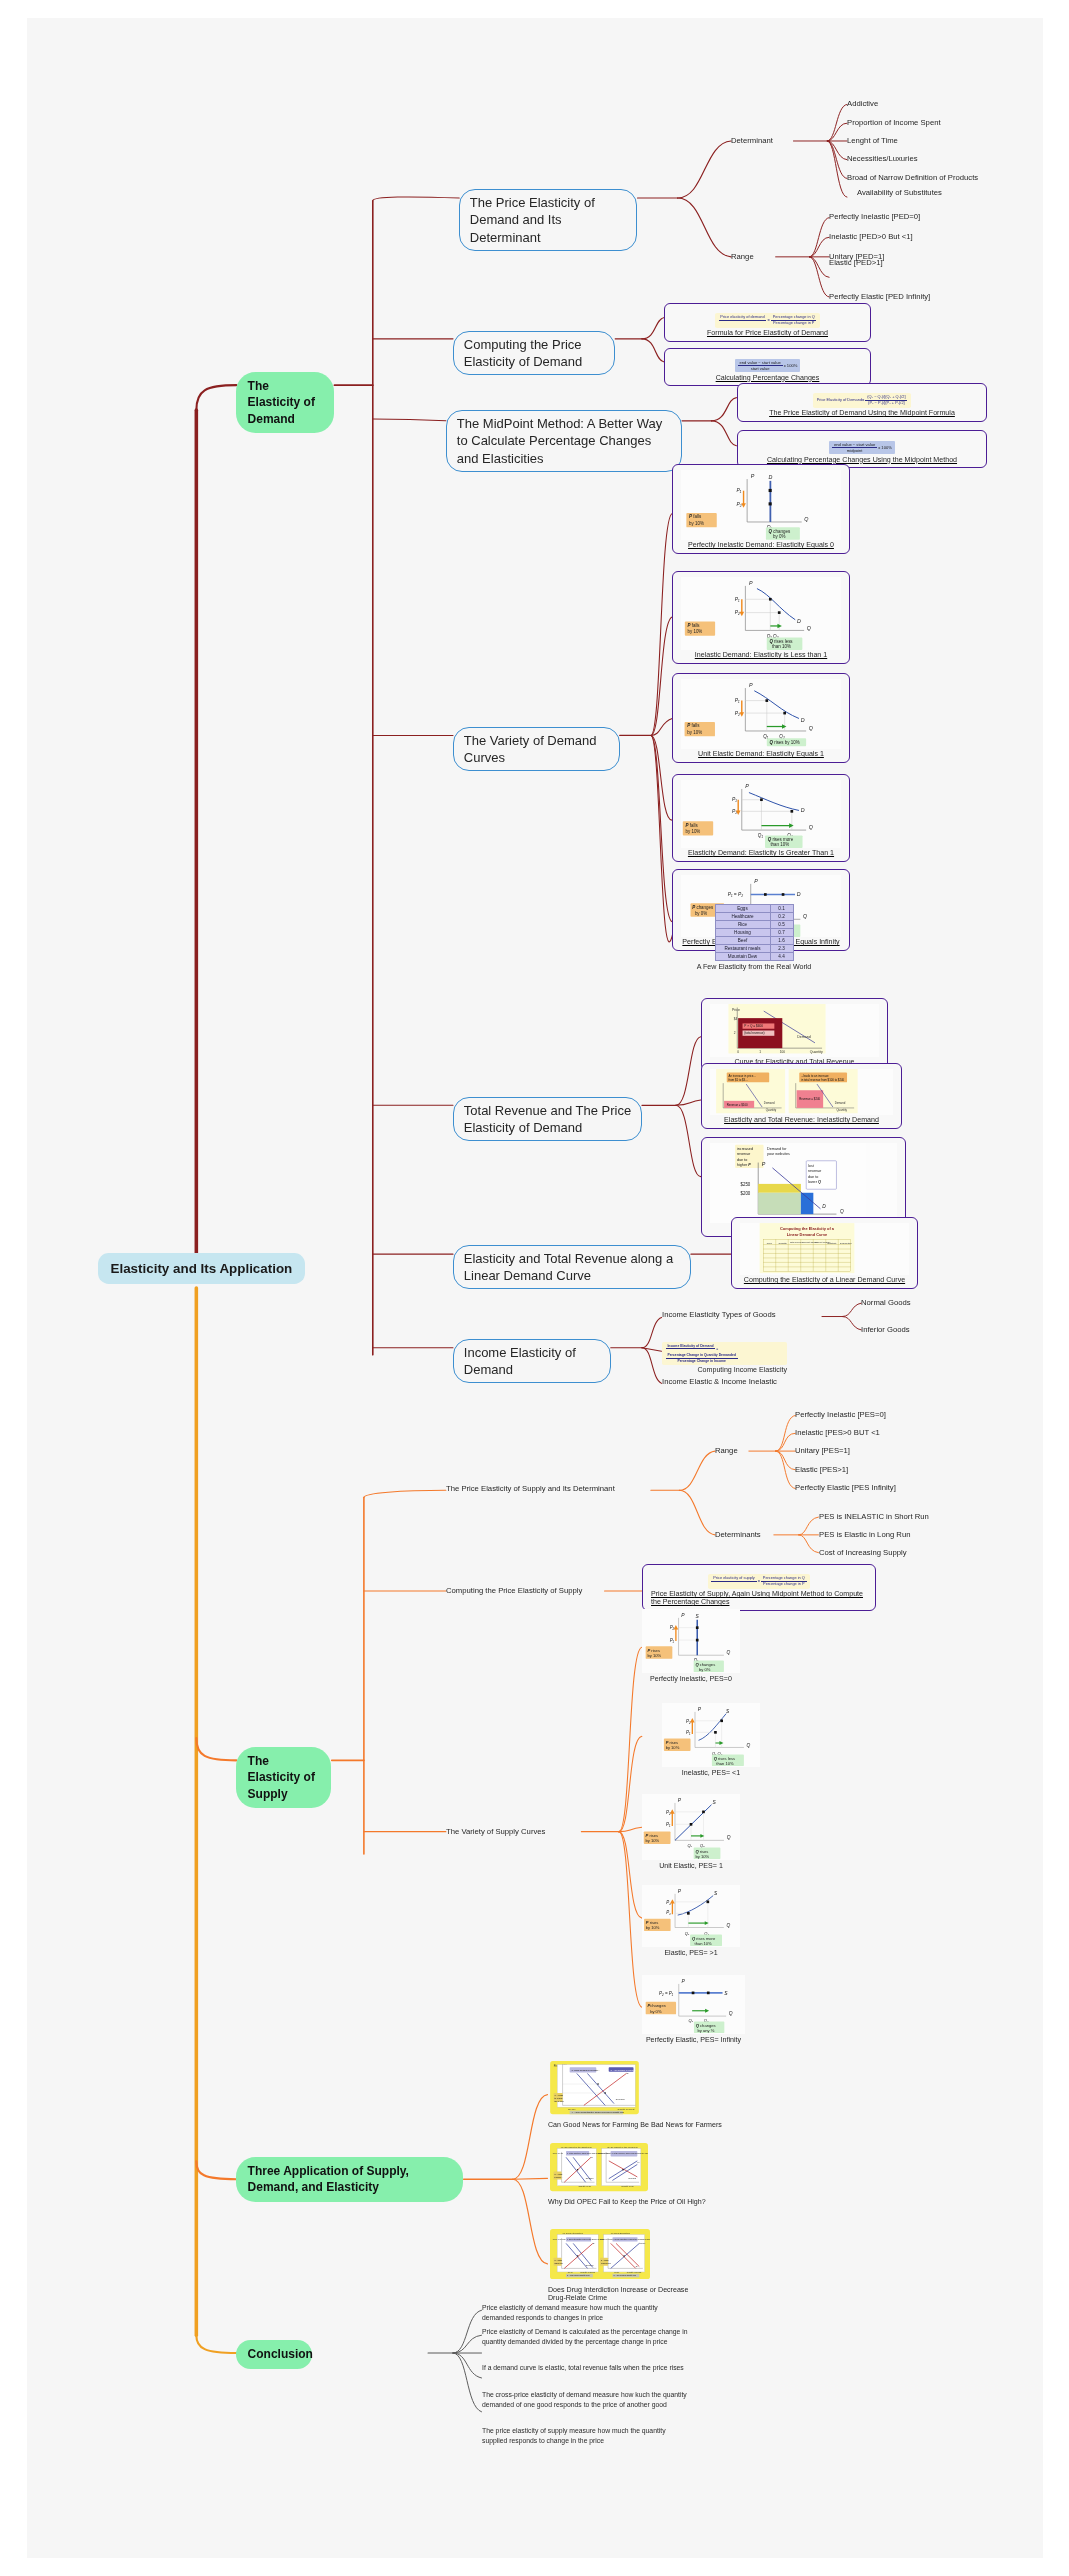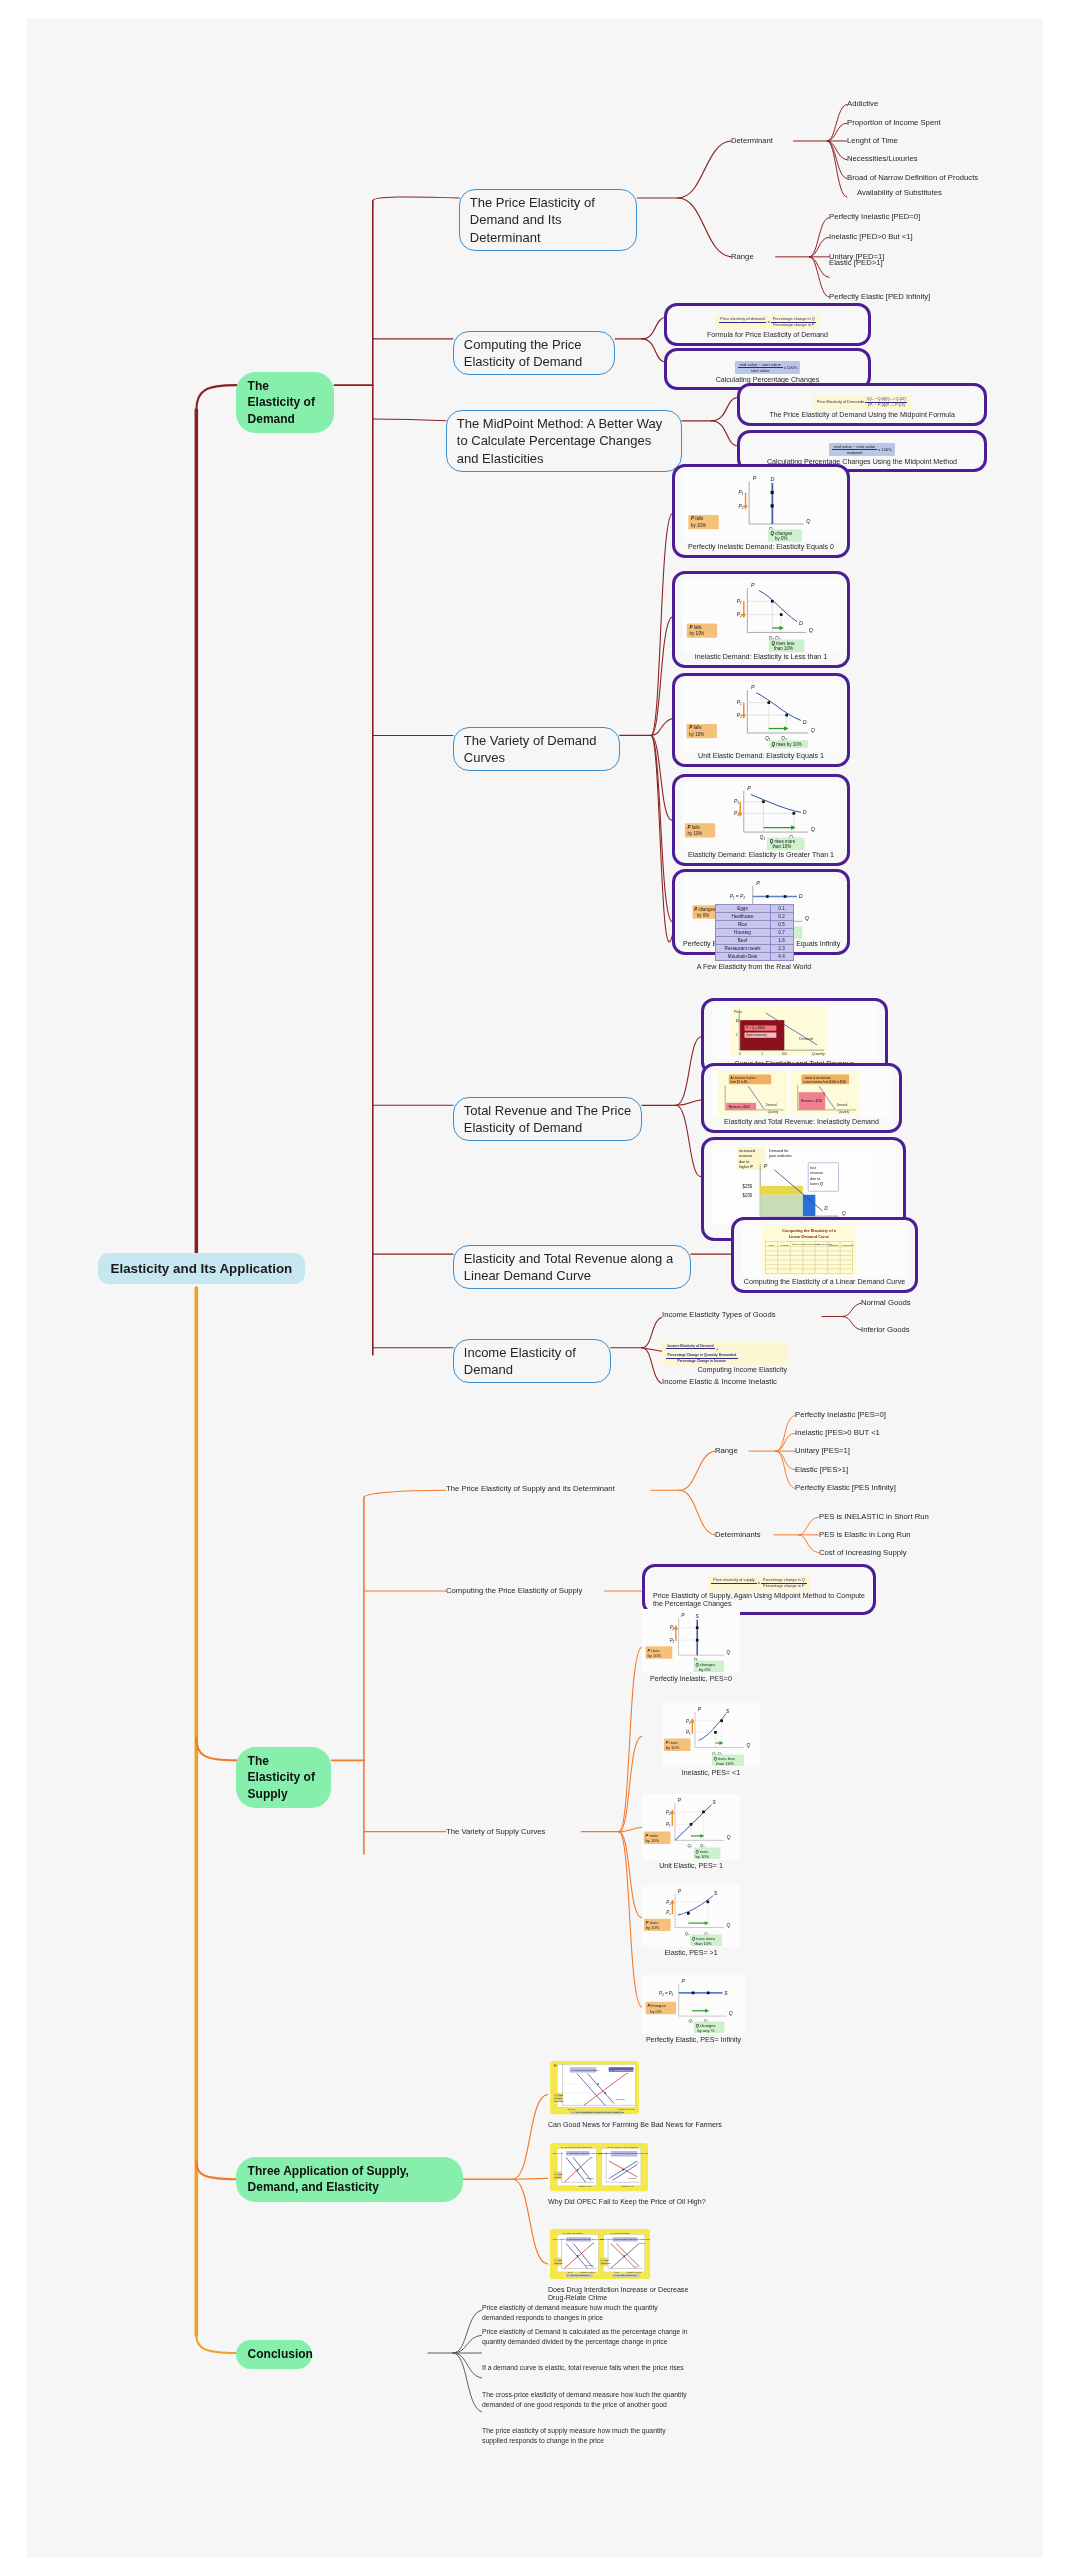--- a/index.html
+++ b/index.html
@@ -35,22 +35,22 @@
   
   .lvl2 {
     border:1.1px solid #3d8fd0; border-radius:16px; background:#f6f6f6;
     padding:3.6px 9.8px; font-size:13px; color:#262626; line-height:1.35;
   }
   
   .plain { font-size:7.7px; color:#262626; line-height:1.4; }
   .plain-sm { font-size:6.8px; color:#2a2a2a; line-height:1.4; }
   
   .card {
-    border:3px solid #4c1d95; border-radius:13px; background:#f8f8f8;
-    padding:4.5px 8px 3.6px; text-align:center;
+    border:1px solid #4c1d95; border-radius:6px; background:#f8f8f8;
+    padding:4.5px 8px 3.6px; text-align:center;text-decoration:underline;
   }
   .card .cap { font-size:7.1px; color:#262626; margin-top:1.8px; white-space:nowrap; }
   .card .cap.wrap { white-space:normal; }
   
   .imgnode { text-align:center; }
   .imgnode .cap { font-size:7.1px; color:#262626; margin-top:1.8px; }
 
   
   .thumb { background:#fcfcfc; position:relative; }
   .thumb svg { display:block; }

